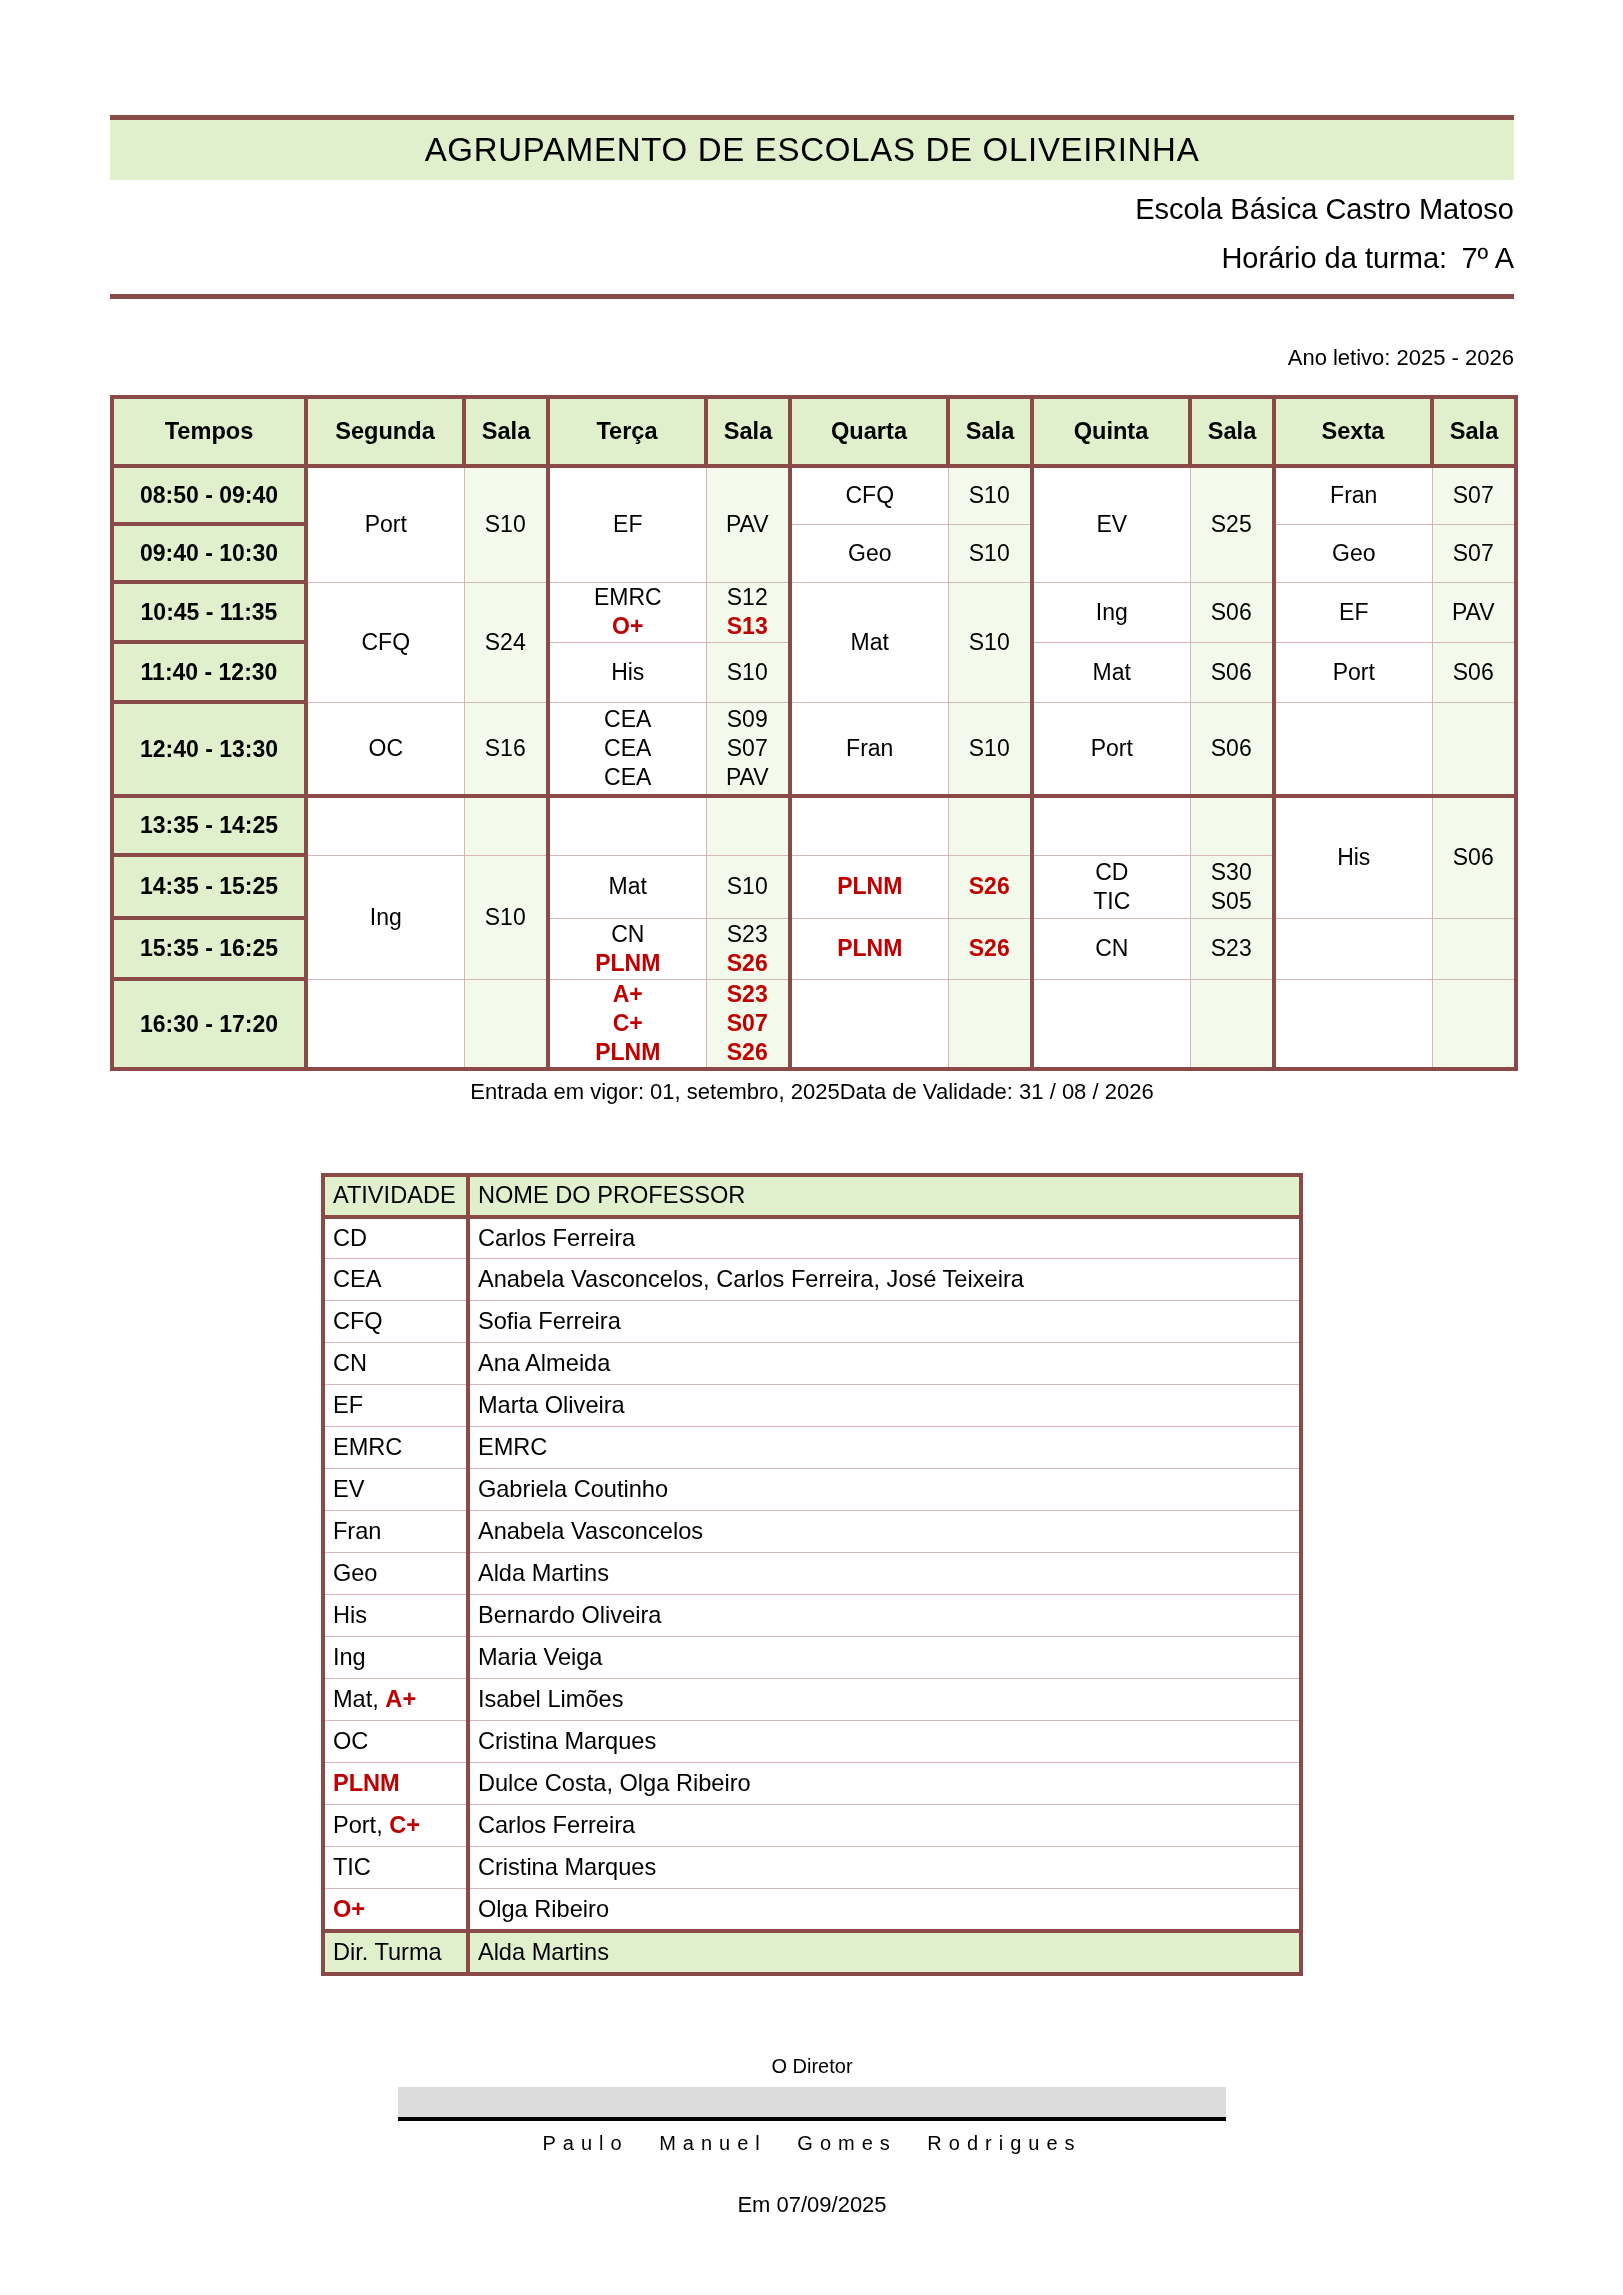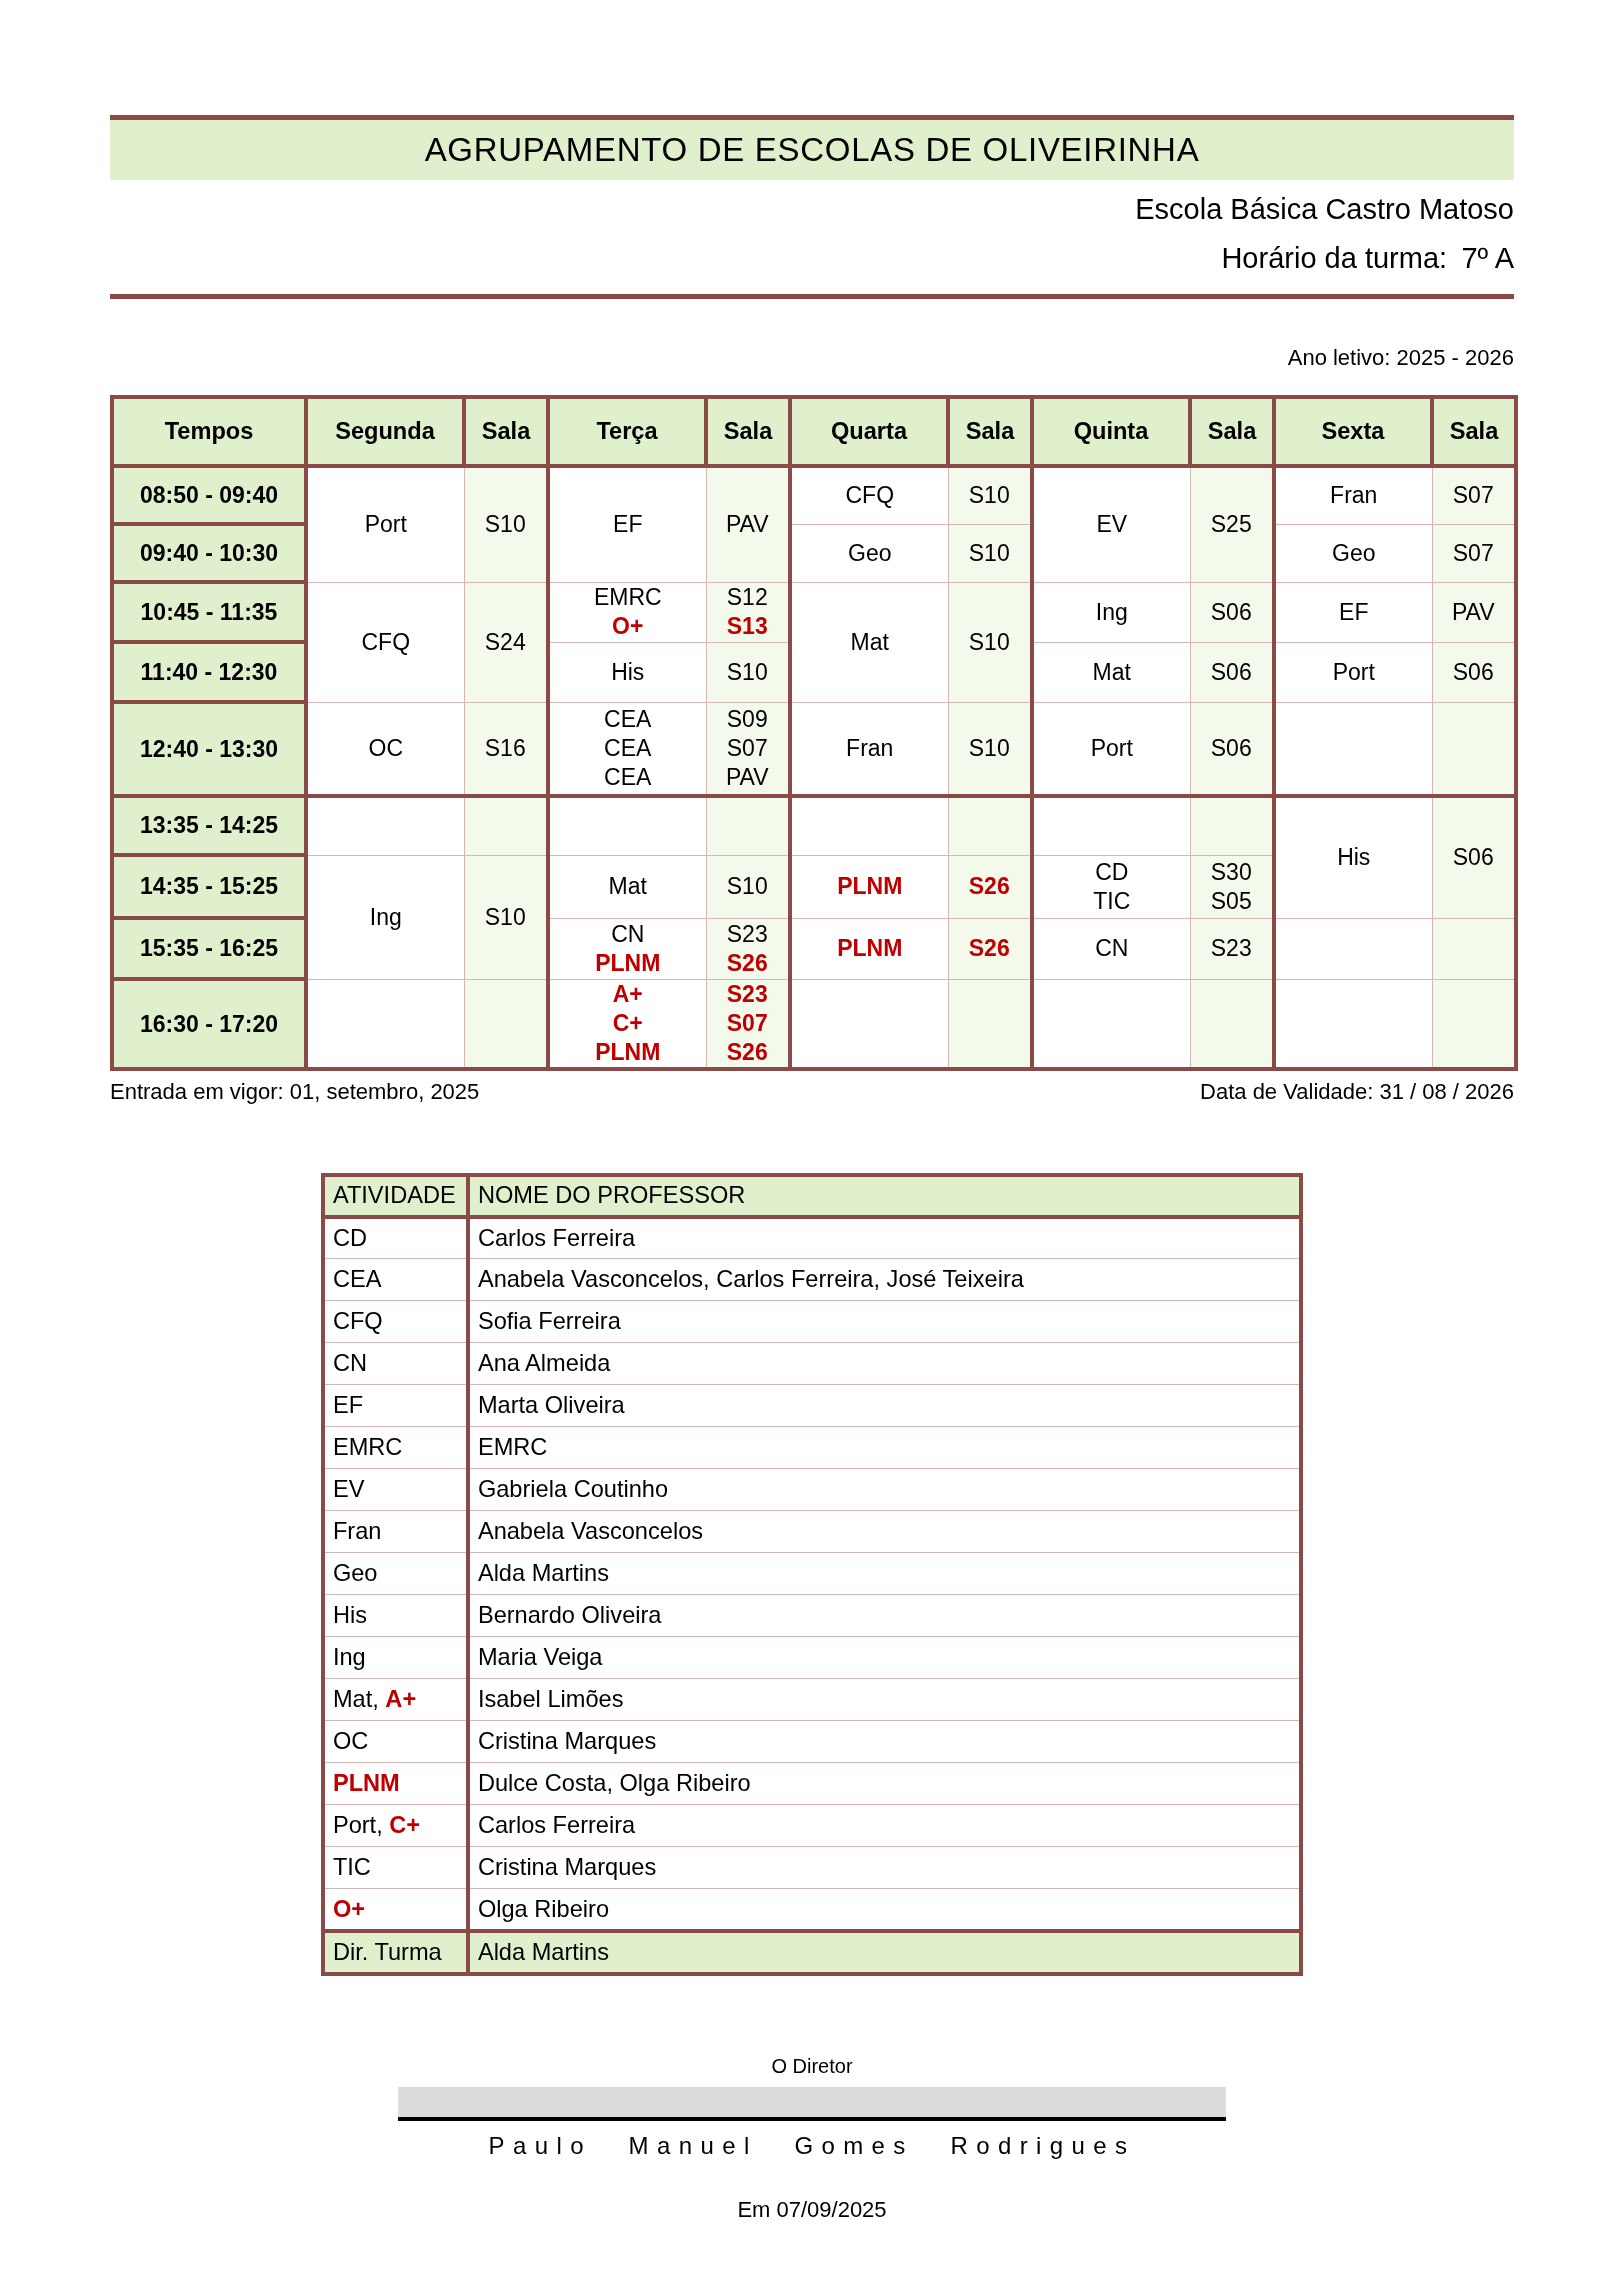--- a/index.html
+++ b/index.html
@@ -29,31 +29,31 @@
   table.timetable{margin-top:23.6px;width:1404px;border-collapse:collapse;table-layout:fixed;font-size:23px;border:4.6px solid var(--border-dark);}
   .timetable th{background:var(--green);font-weight:bold;font-size:23.6px;height:69px;border:4.6px solid var(--border-dark);text-align:center;vertical-align:middle;}
   .timetable td{border:1.3px solid var(--border-light);text-align:center;vertical-align:middle;background:#fff;padding:0;}
   .timetable td.time{background:var(--green);font-weight:bold;border:4.6px solid var(--border-dark);}
   .timetable td.sala{background:var(--green-light);border-right:4.6px solid var(--border-dark);}
   .timetable td.day{border-right:1.3px solid var(--border-light);}
   .timetable tr.block-end td{border-bottom:4.6px solid var(--border-dark);}
   .ln{line-height:1.25;}
   .red{color:var(--red);font-weight:bold;}
 
-  .validity-row{margin-top:7.9px;display:flex;justify-content:space-between;font-size:22px;}
+  .validity-row{margin-top:7.9px;display:flex;justify-content:center;font-size:22px;}
 
   table.teachers{margin:68px auto 0 auto;width:978px;border-collapse:collapse;table-layout:fixed;font-size:23.6px;border:4.6px solid var(--border-dark);padding-left:12px;}
   .teachers td{border:1.3px solid var(--border-light);height:42px;vertical-align:middle;text-align:left;padding-left:7.9px;background:#fff;}
   .teachers td.act{border-right:4.6px solid var(--border-dark);}
   .teachers tr.head td{background:var(--green);border-bottom:4.6px solid var(--border-dark);}
   .teachers tr.green-row td{background:var(--green);border-top:4.6px solid var(--border-dark);height:43px;}
 
   .director-title{margin-top:79px;text-align:center;font-size:20px;}
   .sig-box{width:828px;height:34px;margin:9.2px auto 0 auto;background:var(--signature-gray);border-bottom:4.6px solid #000;}
-  .director-name{margin-top:10.5px;text-align:center;font-size:24px;letter-spacing:0.35em;word-spacing:0.9em;}
+  .director-name{margin-top:10.5px;text-align:center;font-size:20px;letter-spacing:0.35em;word-spacing:0.9em;}
   .issued{margin-top:37px;text-align:center;font-size:22px;}
 </style>
 </head>
 <body>
 
 <div class="page">
   <div class="content">
 
     <div class="rule rule-top"></div>
     <div class="banner">

